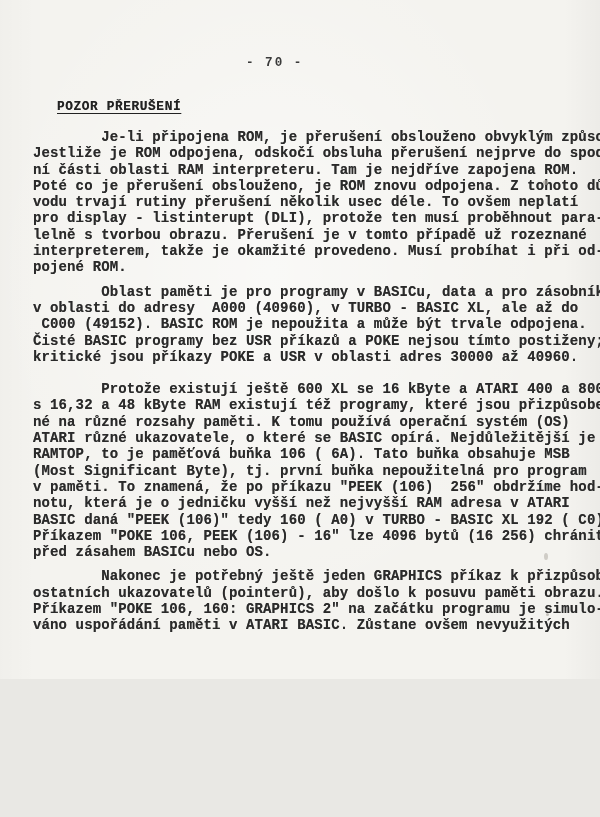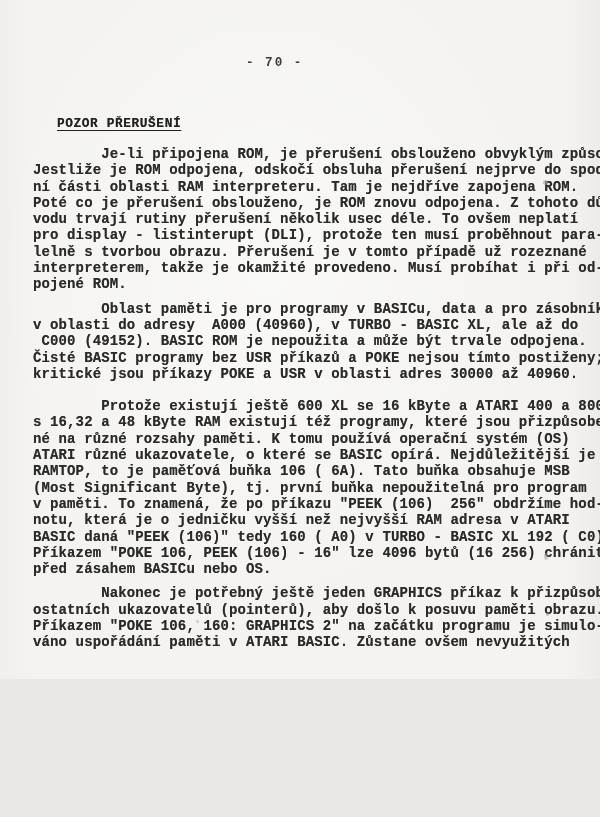--- a/index.html
+++ b/index.html
@@ -21,21 +21,21 @@
     position: absolute;
     top: 56px; left: 246px;
     font-size: 12.6px;
     font-weight: bold;
     letter-spacing: 2px;
     color: #3a3a3a;
     white-space: pre;
   }
   .content {
     position: absolute;
-    left: 33px; top: 116px; width: 540px;
+    left: 33px; top: 99px; width: 540px;
   }
   .heading {
     margin: 0 0 15px 24px;
     font-size: 12.8px;
     font-weight: bold;
     letter-spacing: 0.6px;
     text-decoration: underline;
     text-underline-offset: 3px;
     color: #222;
     text-shadow: 0 0 0.5px rgba(20,20,20,0.65);

